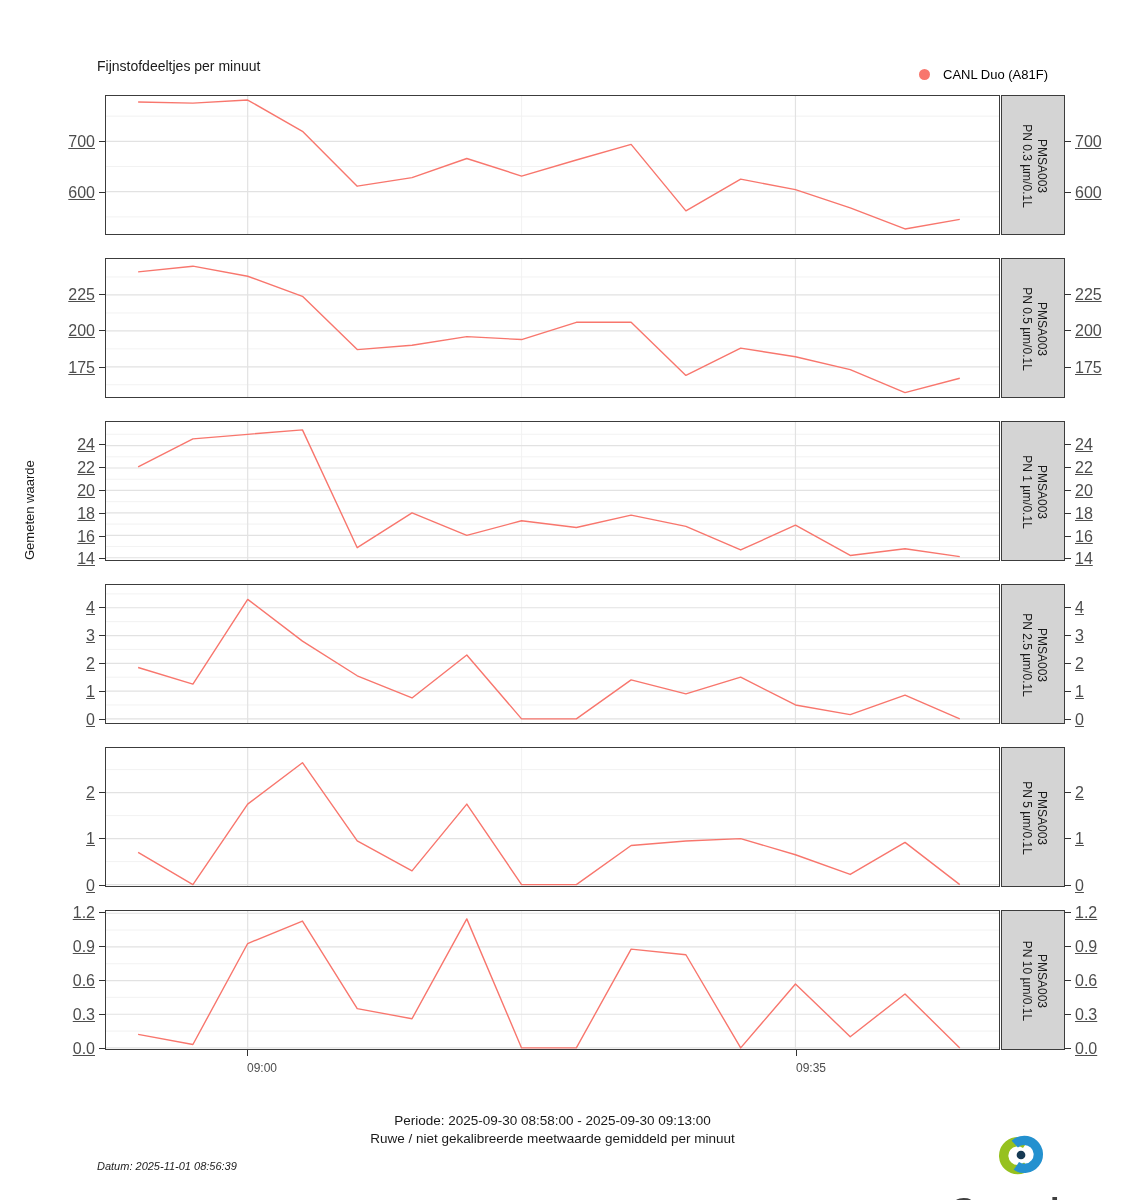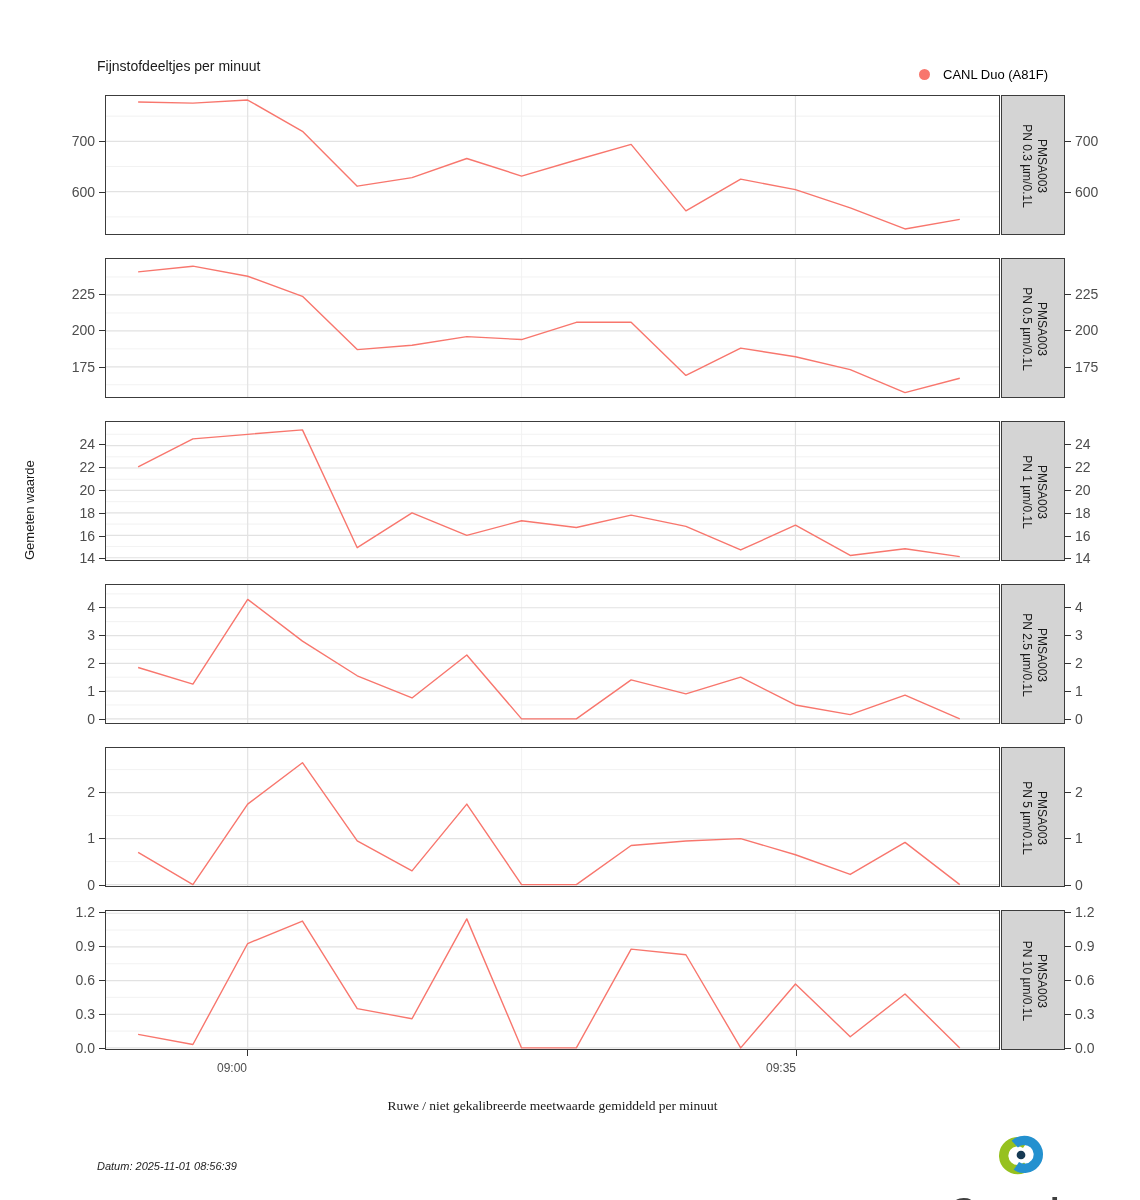--- a/index.html
+++ b/index.html
@@ -10,25 +10,25 @@
   .title{position:absolute;left:97px;top:20px;font-size:21px;font-weight:bold;white-space:pre;color:#000;}
   .subtitle{position:absolute;left:97px;top:58px;font-size:14px;color:#1a1a1a;}
   .legend{position:absolute;top:67px;right:92px;display:flex;align-items:center;gap:13px;font-size:13px;color:#000;}
   .legend-dot{width:11px;height:11px;border-radius:50%;display:inline-block;}
   .ylab{position:absolute;left:22px;top:560px;font-size:13px;color:#1a1a1a;transform:rotate(-90deg);transform-origin:left top;}
   .panel{position:absolute;left:105px;width:895px;height:140px;background:#fff;border:1px solid #3c3c3c;box-sizing:border-box;}
   .panel svg{display:block;width:100%;height:100%;}
   .strip{position:absolute;left:1001px;width:64px;height:140px;background:#d4d4d4;border:1px solid #3c3c3c;box-sizing:border-box;}
   .strip-inner{position:absolute;width:140px;height:64px;left:-38px;top:38px;transform:rotate(90deg);
     display:flex;flex-direction:column;justify-content:center;text-align:center;font-size:12px;line-height:15px;color:#1a1a1a;}
-  .ytick-label{position:absolute;font-size:14px;color:#4d4d4d;line-height:11px;}
+  .ytick-label{position:absolute;font-size:16px;color:#4d4d4d;line-height:11px;text-decoration:underline;}
   .ytick-label.left{width:44px;text-align:right;}
   .ytick-label.right{width:44px;text-align:left;}
   .tickmark{position:absolute;background:#333;}
-  .xtick-label{position:absolute;font-size:12px;color:#4d4d4d;width:60px;text-align:left;}
+  .xtick-label{position:absolute;font-size:12px;color:#4d4d4d;width:60px;text-align:right;}
   .caption{position:absolute;left:105px;width:895px;text-align:center;font-size:13.5px;color:#1a1a1a;}
   .datum{position:absolute;left:97px;top:1160px;font-size:11px;font-style:italic;color:#222;}
   .brand{position:absolute;right:50px;top:1128px;display:flex;align-items:center;gap:8px;flex-direction:column;}
   .brand-text{font-size:34px;font-weight:700;color:#3f3f3f;letter-spacing:-0.5px;}
 </style>
 </head>
 <body>
 
 <div id="stage">
   <div class="subtitle">Fijnstofdeeltjes per minuut</div>
@@ -269,21 +269,22 @@
       <div class="tickmark" style="left: 99px; top: 1048.4px; width: 6px; height: 1px;"></div>
       <div class="ytick-label left" style="left: 51px; top: 1043.4px;">0.0</div>
       <div class="tickmark" style="left: 1065px; top: 1048.4px; width: 6px; height: 1px;"></div>
       <div class="ytick-label right" style="left: 1075px; top: 1043.4px;">0.0</div>
       <div class="tickmark" style="left: 246.5px; top: 1050px; width: 1px; height: 6px;"></div>
       <div class="xtick-label" style="left: 217px; top: 1061px;">09:00</div>
       <div class="tickmark" style="left: 795.5px; top: 1050px; width: 1px; height: 6px;"></div>
       <div class="xtick-label" style="left: 766px; top: 1061px;">09:35</div>
     </div>
 
-  <div class="caption" style="top:1098px;font-family:Liberation Serif, serif;">Ruwe / niet gekalibreerde meetwaarde gemiddeld per minuut</div>
+  <div class="caption" style="top:1131px;">Ruwe / niet gekalibreerde meetwaarde gemiddeld per minuut</div>
+  <div class="caption" style="top:1113px;">Periode: 2025-09-30 08:58:00 - 2025-09-30 09:13:00</div>
 
   <div class="datum">Datum: 2025-11-01 08:56:39</div>
 
   <div class="brand">
     <svg width="54" height="54" viewBox="0 0 52 52">
       <path d="M 30.5 15.5 A 13.5 13.5 0 1 0 32 36.5" stroke="#96c11f" stroke-width="9" fill="none" stroke-linecap="butt"></path>
       <path d="M 21.5 36.5 A 13.5 13.5 0 1 0 20 15.5" stroke="#2491cf" stroke-width="9" fill="none" stroke-linecap="butt"></path>
       <circle cx="26" cy="26" r="4.2" fill="#163a54"></circle>
     </svg>
     <span class="brand-text">Scapeler</span>

